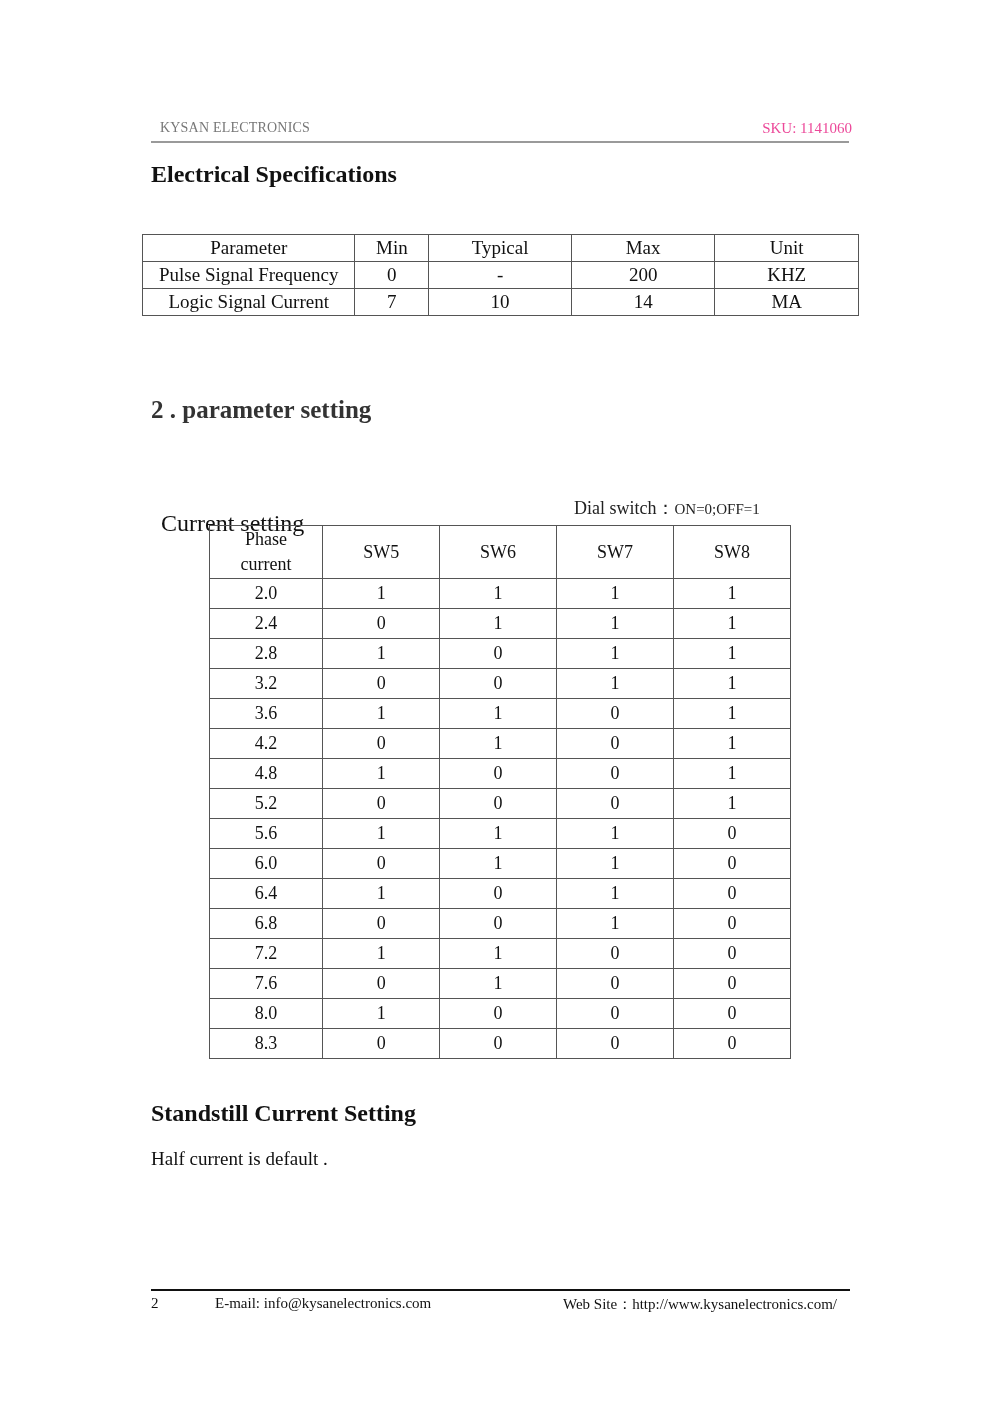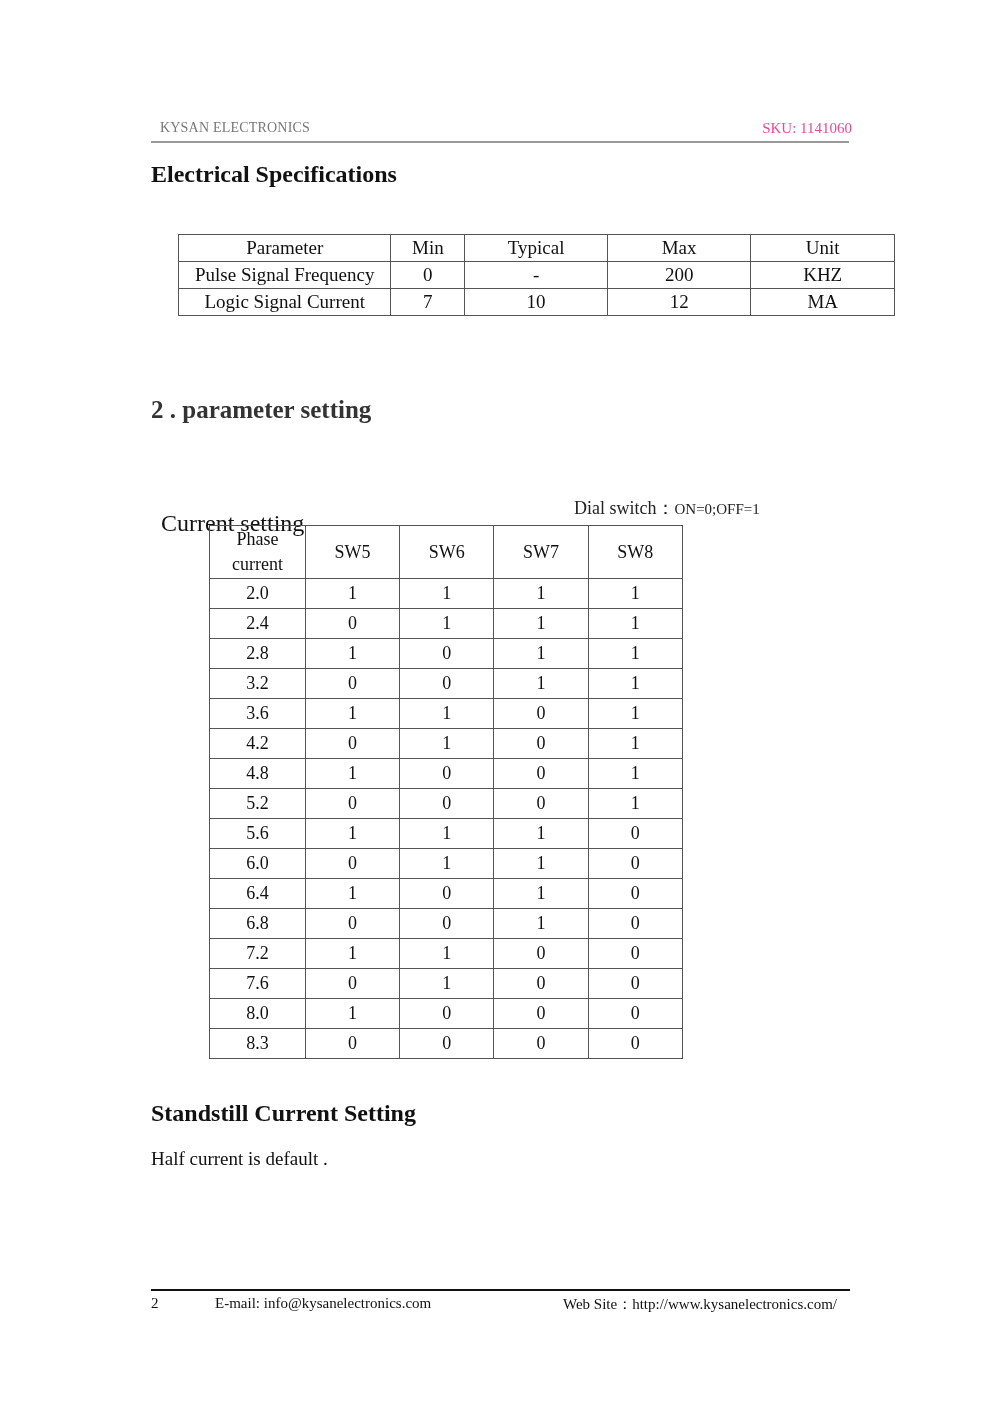--- a/index.html
+++ b/index.html
@@ -5,27 +5,27 @@
   html, body { margin: 0; padding: 0; background: #ffffff; }
   body { width: 1000px; height: 1414px; position: relative; overflow: hidden;
          font-family: "Liberation Serif", "DejaVu Serif", serif; color: #111; }
   .abs { position: absolute; }
   .hdr-left { left: 160px; top: 120px; font-size: 14px; color: #777; letter-spacing: 0.2px; text-align: center; }
   .hdr-right { right: 148px; top: 120px; font-size: 15px; color: #ec4899; }
   .hdr-rule { left: 151px; top: 141px; width: 698px; height: 2px; background: #9a9a9a; }
   .h-elec { left: 151px; top: 161px; font-size: 24px; font-weight: bold; }
   table { border-collapse: collapse; }
   td, th { border: 1px solid #555; text-align: center; font-weight: normal; padding: 0; }
-  .spec { left: 142px; top: 234px; width: 717px; font-size: 19px; margin-left: 36px; }
+  .spec { left: 142px; top: 234px; width: 717px; font-size: 19px; }
   .spec td, .spec th { height: 26px; line-height: 26px; }
   .h-param { left: 151px; top: 396px; font-size: 25px; font-weight: bold; color: #333; }
   .h-curr { left: 161px; top: 470px; font-size: 24px; font-weight: normal; margin-top: 40px; }
   .dial { left: 574px; top: 496px; font-size: 18px; color: #222; }
   .dial .small { font-size: 15px; }
-  .cur { left: 209px; top: 525px; width: 474px; font-size: 18px; }
+  .cur { left: 209px; top: 525px; width: 582px; font-size: 18px; }
   .cur th.ph { height: 52px; line-height: 25px; width: 113px; }
   .cur th { width: 117px; }
   .cur td { height: 29px; line-height: 29px; }
   .h-stand { left: 151px; top: 1100px; font-size: 24px; font-weight: bold; }
   .p-half { left: 151px; top: 1148px; font-size: 19px; }
   .ftr-rule { left: 151px; top: 1289px; width: 699px; height: 2px; background: #111; }
   .ftr-page { left: 151px; top: 1295px; font-size: 15px; }
   .ftr-mail { left: 215px; top: 1295px; font-size: 15px; }
   .ftr-web { left: 563px; top: 1295px; font-size: 15px; }
 </style>
@@ -51,21 +51,21 @@
     <td>Pulse Signal Frequency</td>
     <td>0</td>
     <td>-</td>
     <td>200</td>
     <td>KHZ</td>
   </tr>
   <tr>
     <td>Logic Signal Current</td>
     <td>7</td>
     <td>10</td>
-    <td>12</td>
+    <td>14</td>
     <td>MA</td>
   </tr>
 </tbody>
   </table>
 
 <div class="abs h-param">2 . parameter setting</div>
 
 <div class="abs h-curr">Current setting</div>
 <div class="abs dial"><span>Dial  switch：</span><span class="small">ON=0;OFF=1</span></div>
 

